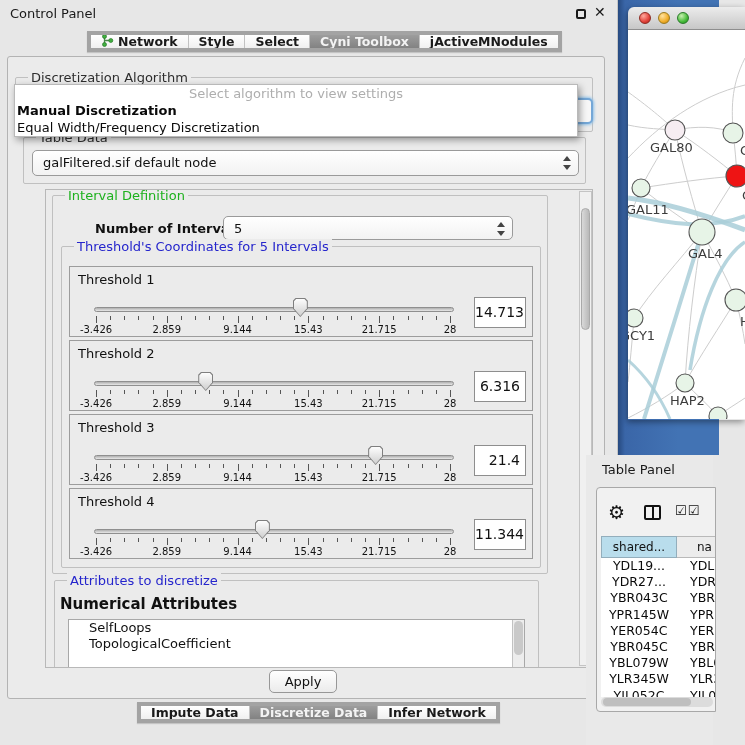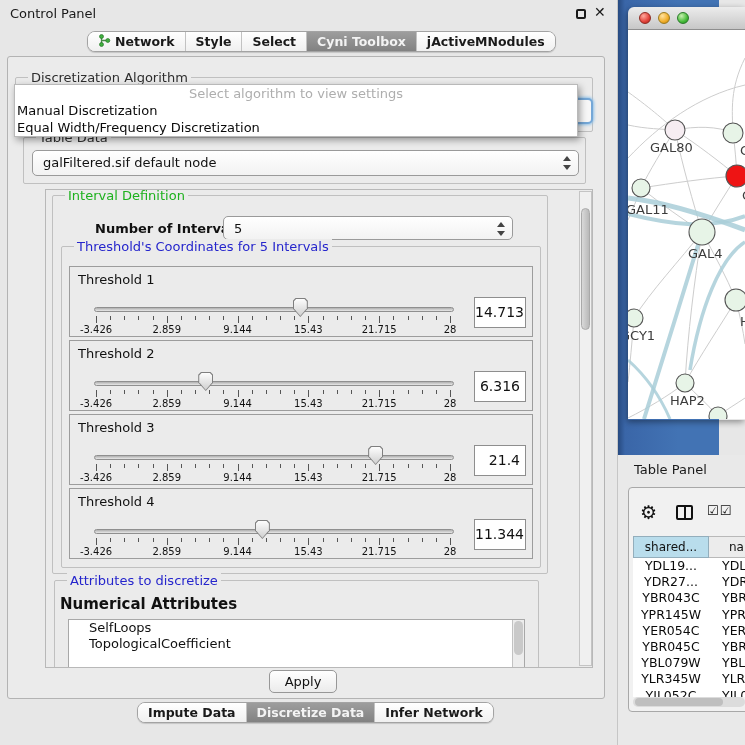--- a/index.html
+++ b/index.html
@@ -5,42 +5,42 @@
   html,body{margin:0;padding:0;width:745px;height:745px;overflow:hidden;
     font-family:"DejaVu Sans","Liberation Sans",sans-serif;background:#e7e7e7;}
   *{box-sizing:border-box;}
 
   
   .cp{position:absolute;left:0;top:0;width:618px;height:745px;background:#e7e7e7;border-right:1px solid #c6c6c6;}
   .cp-title{position:absolute;left:10px;top:6px;font-size:13px;color:#1a1a1a;}
   .float-box{position:absolute;left:576px;top:9px;width:10px;height:10px;border:2px solid #1a1a1a;border-radius:2px;}
   .close-x{position:absolute;left:594px;top:4px;font-size:14px;font-weight:bold;color:#1a1a1a;}
 
-  .tabstrip{position:absolute;display:flex;border:1px solid #a3a3a3;border-radius:8px;overflow:hidden;height:21px;background:#fbfbfb;box-shadow:0 1px 1px rgba(0,0,0,.15);}
+  .tabstrip{position:absolute;display:flex;border:4px solid #a3a3a3;border-radius:0;overflow:hidden;height:21px;background:#fbfbfb;box-shadow:0 1px 1px rgba(0,0,0,.15);}
   .tabstrip.top{left:87px;top:31px;}
   .tabstrip.bottom{left:137px;top:702px;}
   .tab{display:flex;align-items:center;gap:4px;padding:0 10px;font-size:12.5px;font-weight:600;color:#1a1a1a;background:linear-gradient(#ffffff,#f0f0f0);border-left:1px solid #c2c2c2;}
   .tab:first-child{border-left:none;}
   .tab.selected{background:linear-gradient(#9d9d9d,#828282);color:#f3f3f3;}
 
   .main-panel{position:absolute;left:7px;top:56px;width:598px;height:643px;background:#ebebeb;border:1px solid #b3b3b3;border-radius:3px;}
 
   .group{position:absolute;border:1px solid #c0c0c0;border-radius:2px;}
   .gtitle{position:absolute;top:-8px;left:12px;background:#ebebeb;padding:0 3px;font-size:13px;white-space:nowrap;}
   .gtitle.dark{color:#2e2e2e;}
   .gtitle.green{color:#1db11d;}
   .gtitle.blue{color:#2525cc;}
 
   .disc-group{left:7px;top:20px;width:578px;height:55px;}
   .combo-fragment{position:absolute;left:559px;top:41px;width:26px;height:26px;border:2px solid #74a7d7;border-radius:5px;background:#f7f7f7;box-shadow:0 0 3px 1px #8fc0e8;z-index:2;}
 
   .popup{position:absolute;left:6px;top:27px;width:564px;height:53px;background:#ffffff;border:1px solid #b9b9b9;box-shadow:2px 3px 7px rgba(0,0,0,.38);z-index:10;}
   .popup-prompt{height:17px;line-height:17px;text-align:center;color:#aeaeae;font-size:13px;}
   .popup-item{height:17px;line-height:17px;padding-left:2px;font-size:13px;color:#0a0a0a;white-space:nowrap;}
-  .popup-item.bold{font-weight:normal;}
+  .popup-item.bold{font-weight:bold;}
 
   .tdata-group{left:15px;top:80px;width:563px;height:47px;}
   .combo{position:absolute;border:1px solid #9a9a9a;border-radius:5px;background:linear-gradient(#ffffff,#f2f2f2);font-size:13px;color:#111;}
   .combo .val{position:absolute;left:10px;top:0;line-height:24px;white-space:nowrap;}
   .updown{position:absolute;right:7px;top:4px;width:9px;height:16px;}
   .updown:before,.updown:after{content:"";position:absolute;left:1px;border-left:4px solid transparent;border-right:4px solid transparent;}
   .updown:before{top:1px;border-bottom:5px solid #444;}
   .updown:after{bottom:1px;border-top:5px solid #444;}
   .tdata-combo{left:8px;top:12px;width:547px;height:26px;}
 
@@ -77,21 +77,21 @@
   .desktop{position:absolute;left:618px;top:0;width:101px;height:455px;background:linear-gradient(90deg,#274a80 0px,#3a66a8 7px,#4273b4 60px);}
   .netwin{position:absolute;left:10px;top:7px;width:117px;height:413px;border-radius:6px 0 0 0;overflow:hidden;box-shadow:-1px 2px 6px rgba(0,0,0,.4);}
   .nw-title{height:23px;background:linear-gradient(#ececec,#c7c7c7);border-bottom:1px solid #8e8e8e;position:relative;}
   .light{position:absolute;top:5px;width:12px;height:12px;border-radius:50%;}
   .light.red{left:11px;background:radial-gradient(circle at 35% 30%,#ffa99d,#e2423a 60%,#a5251b);border:1px solid #8e2a22;}
   .light.yellow{left:30px;background:radial-gradient(circle at 35% 30%,#ffe2a0,#f0ad28 60%,#b87d10);border:1px solid #9a7a1e;}
   .light.green{left:49px;background:radial-gradient(circle at 35% 30%,#c8f0b0,#47bb3a 60%,#1f8a1f);border:1px solid #2a7a2a;}
   .netcanvas{display:block;width:117px;height:389px;background:#fff;}
 
   
-  .tp-area{position:absolute;left:618px;top:455px;width:127px;height:290px;background:#e9e9e9;}
+  .tp-area{position:absolute;left:586px;top:455px;width:127px;height:290px;background:#e9e9e9;}
   .tp-title{position:absolute;left:16px;top:7px;font-size:13px;color:#1a1a1a;}
   .tp-box{position:absolute;left:10px;top:32px;width:120px;height:225px;background:#f1f1f1;border:1px solid #a8a8a8;border-radius:4px 0 0 4px;overflow:hidden;}
   .gear{position:absolute;left:11px;top:13px;font-size:19px;color:#111;}
   .split-icon{position:absolute;left:47px;top:17px;width:17px;height:15px;border:2px solid #111;border-radius:2px;}
   .split-icon:before{content:"";position:absolute;left:50%;top:0;bottom:0;width:2px;margin-left:-1px;background:#111;}
   .checks{position:absolute;left:78px;top:15px;font-size:13px;color:#111;letter-spacing:1px;}
   .tp-header{position:absolute;left:4px;top:48px;right:-10px;height:22px;display:flex;font-size:12px;color:#111;}
   .hc1{width:76px;background:#b9ddec;border:1px solid #93aebc;text-align:center;line-height:20px;overflow:hidden;white-space:nowrap;}
   .hc2{flex:1;background:#ececec;border:1px solid #b9b9b9;border-left:none;line-height:20px;padding-left:20px;white-space:nowrap;}
   .tp-rows{position:absolute;left:4px;top:70px;right:-10px;bottom:14px;background:#fff;overflow:hidden;}

